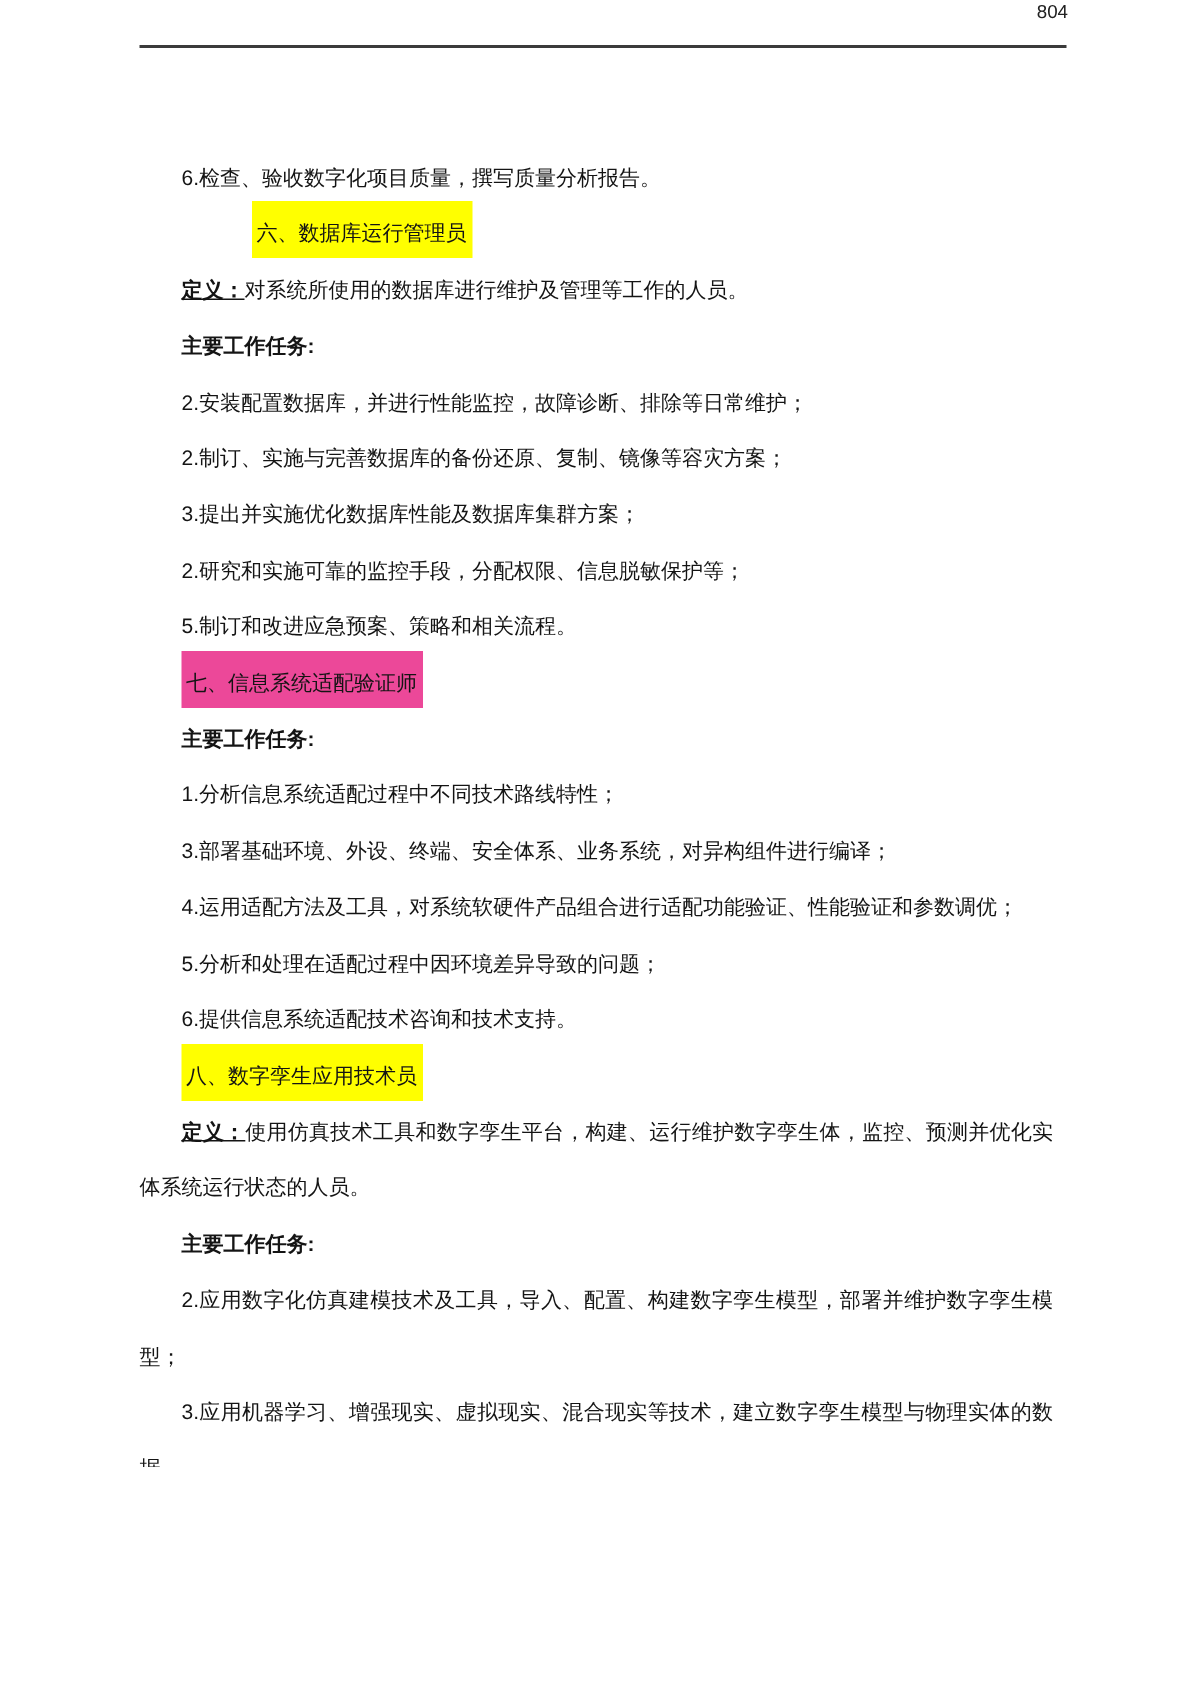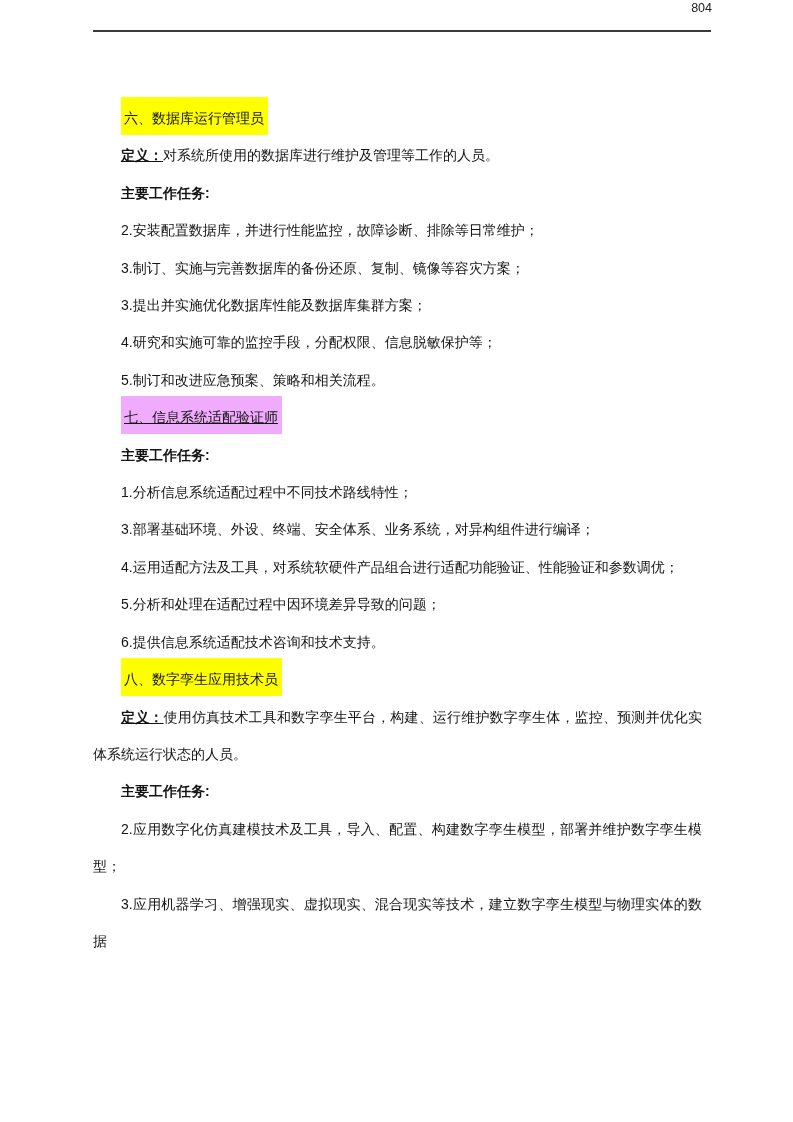--- a/index.html
+++ b/index.html
@@ -51,29 +51,30 @@
     padding: 13px 4px 9px 3px;
   }
 </style>
 </head>
 <body>
 
 <div class="page">
   <div class="page-number">804</div>
   <div class="header-rule"></div>
   <div class="doc-body">
-      <p class="block heading"><mark class="hl" style="background: rgb(255, 255, 0);">六、数据库运行管理员</mark></p>
+      <p class="block body">6.检查、验收数字化项目质量，撰写质量分析报告。</p>
+      <p class="block heading"><mark class="hl" style="background: rgb(255, 255, 0); margin-left: 47px;">六、数据库运行管理员</mark></p>
       <p class="block definition"><span class="lead">定义：</span><span>对系统所使用的数据库进行维护及管理等工作的人员。</span></p>
       <p class="block subhead">主要工作任务:</p>
       <p class="block body">2.安装配置数据库，并进行性能监控，故障诊断、排除等日常维护；</p>
-      <p class="block body">3.制订、实施与完善数据库的备份还原、复制、镜像等容灾方案；</p>
+      <p class="block body">2.制订、实施与完善数据库的备份还原、复制、镜像等容灾方案；</p>
       <p class="block body">3.提出并实施优化数据库性能及数据库集群方案；</p>
-      <p class="block body">4.研究和实施可靠的监控手段，分配权限、信息脱敏保护等；</p>
+      <p class="block body">2.研究和实施可靠的监控手段，分配权限、信息脱敏保护等；</p>
       <p class="block body">5.制订和改进应急预案、策略和相关流程。</p>
-      <p class="block heading"><mark class="hl" style="background: #f0abfc; text-decoration: underline;">七、信息系统适配验证师</mark></p>
+      <p class="block heading"><mark class="hl" style="background: #ec4899;">七、信息系统适配验证师</mark></p>
       <p class="block subhead">主要工作任务:</p>
       <p class="block body">1.分析信息系统适配过程中不同技术路线特性；</p>
       <p class="block body">3.部署基础环境、外设、终端、安全体系、业务系统，对异构组件进行编译；</p>
       <p class="block body">4.运用适配方法及工具，对系统软硬件产品组合进行适配功能验证、性能验证和参数调优；</p>
       <p class="block body">5.分析和处理在适配过程中因环境差异导致的问题；</p>
       <p class="block body">6.提供信息系统适配技术咨询和技术支持。</p>
       <p class="block heading"><mark class="hl" style="background: rgb(255, 255, 0);">八、数字孪生应用技术员</mark></p>
       <p class="block definition"><span class="lead">定义：</span><span>使用仿真技术工具和数字孪生平台，构建、运行维护数字孪生体，监控、预测并优化实体系统运行状态的人员。</span></p>
       <p class="block subhead">主要工作任务:</p>
       <p class="block body">2.应用数字化仿真建模技术及工具，导入、配置、构建数字孪生模型，部署并维护数字孪生模型；</p>

